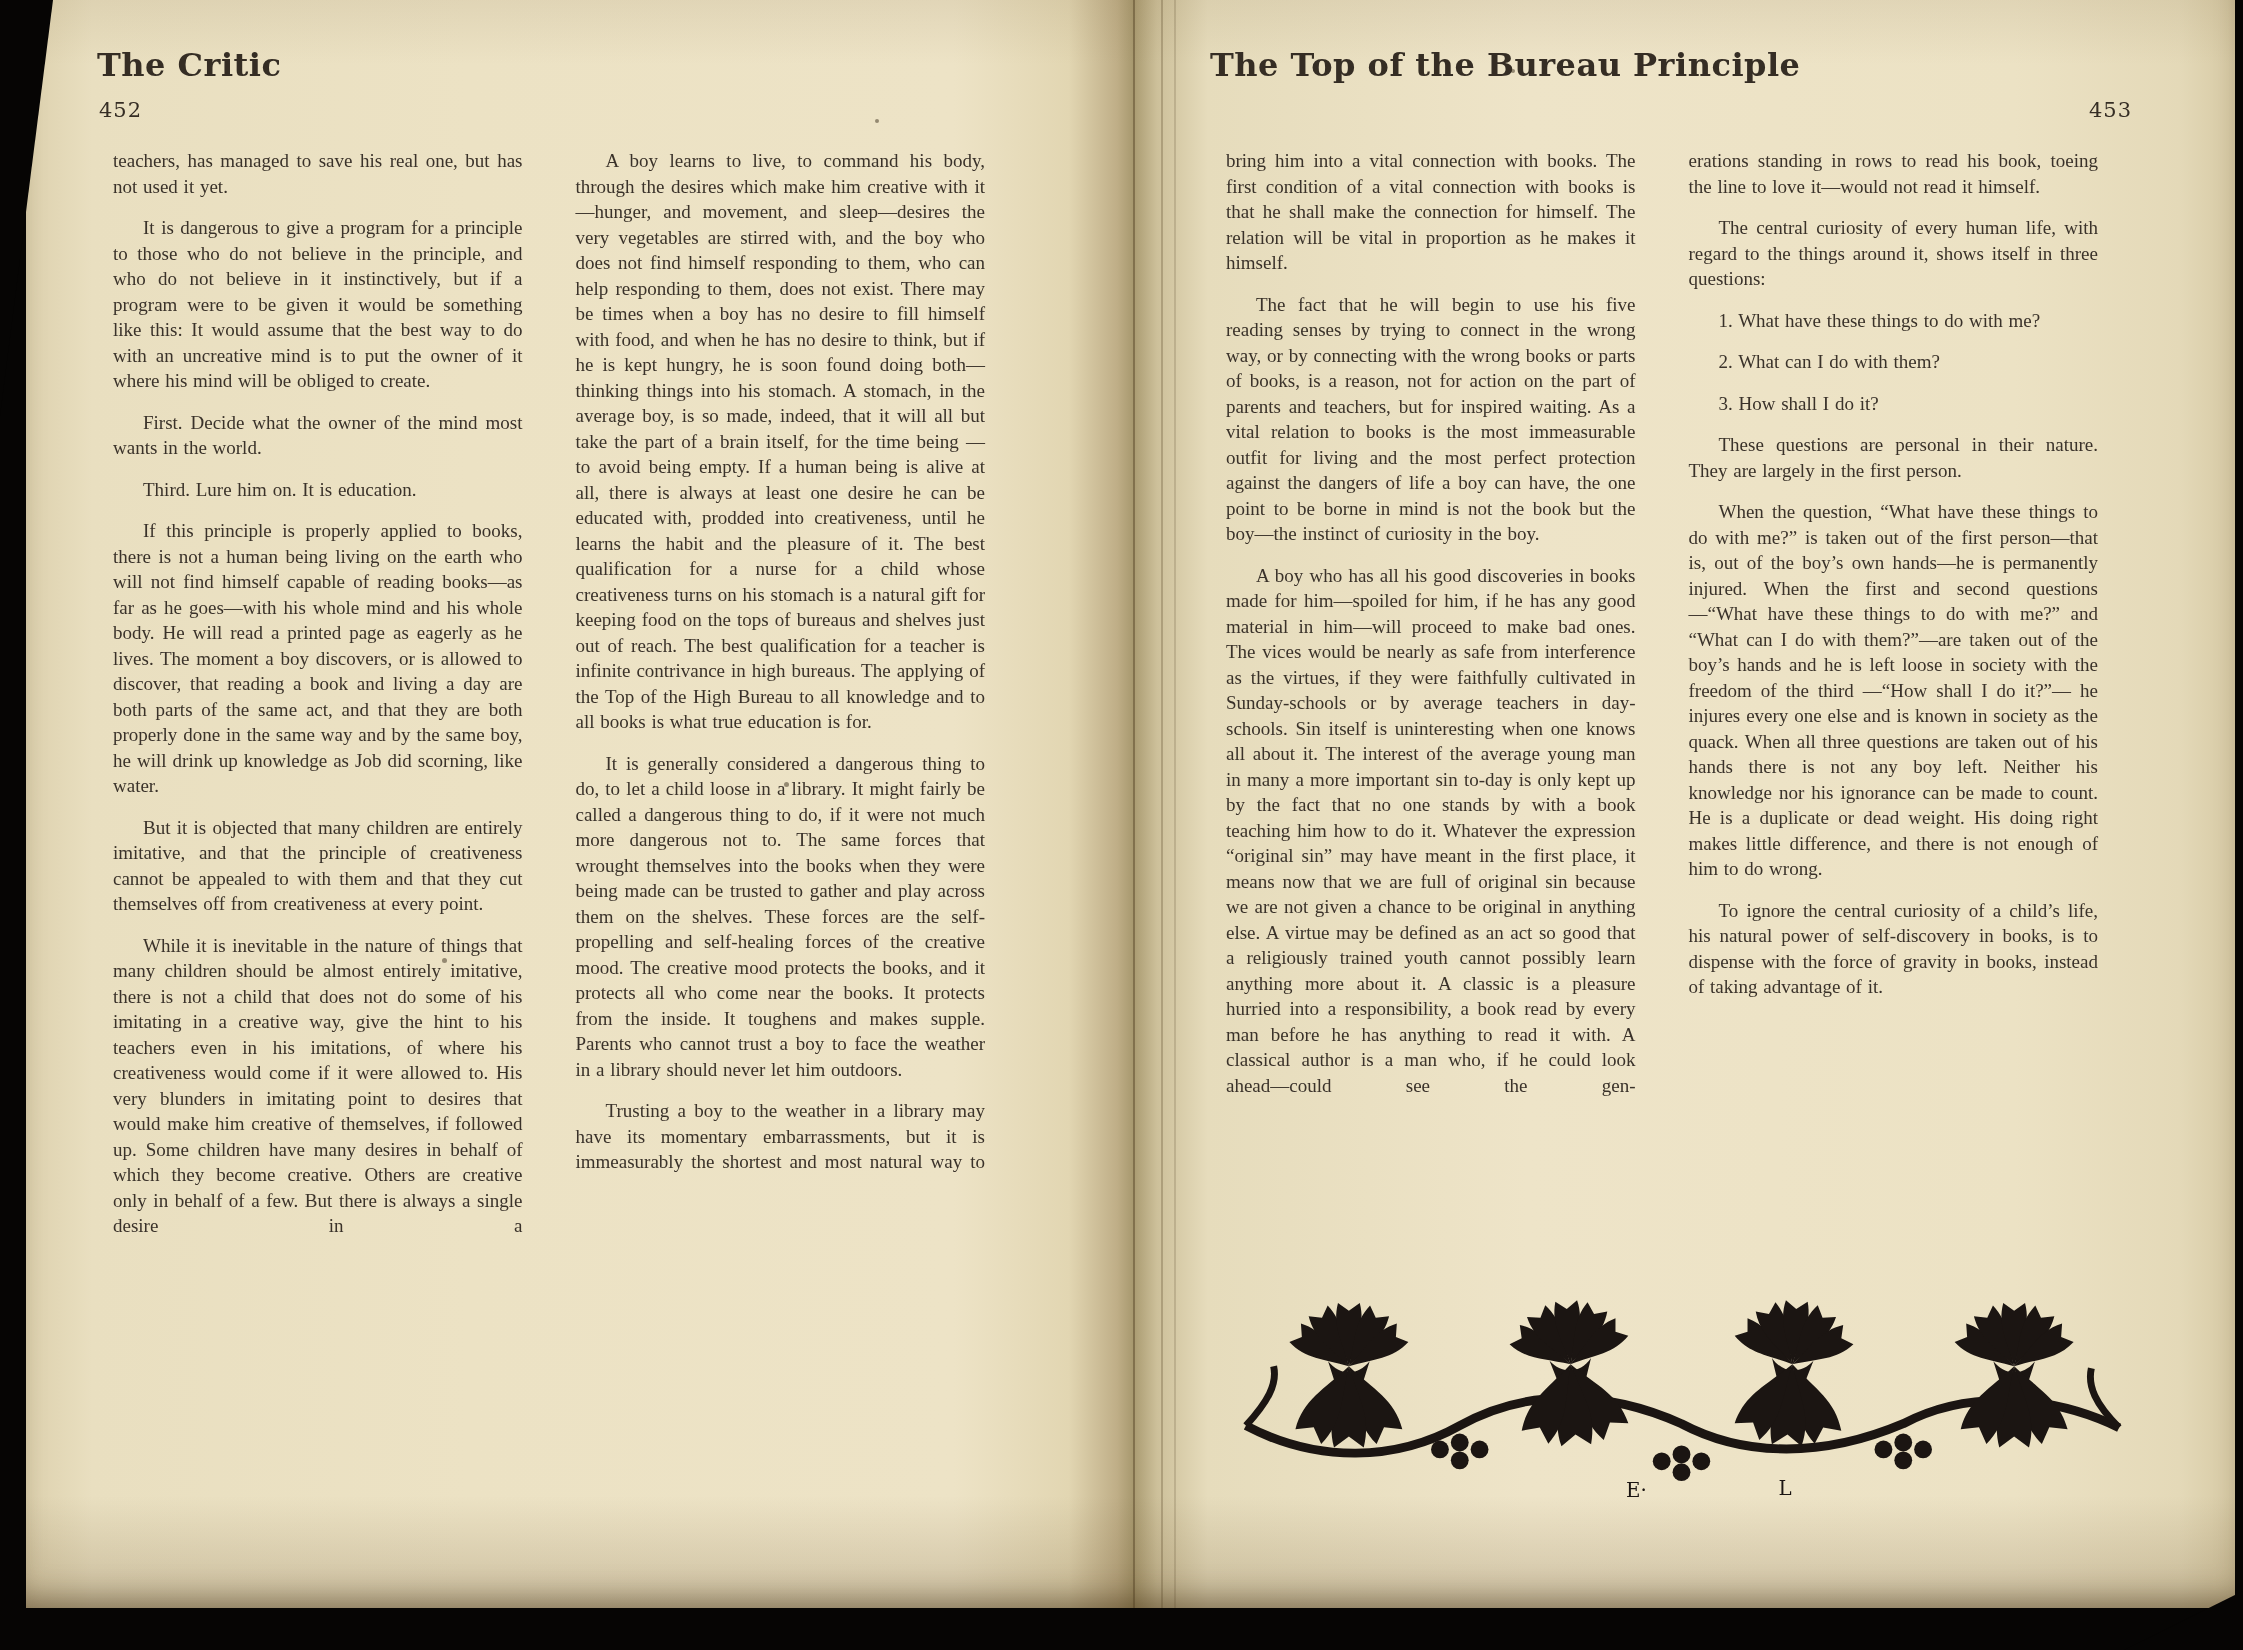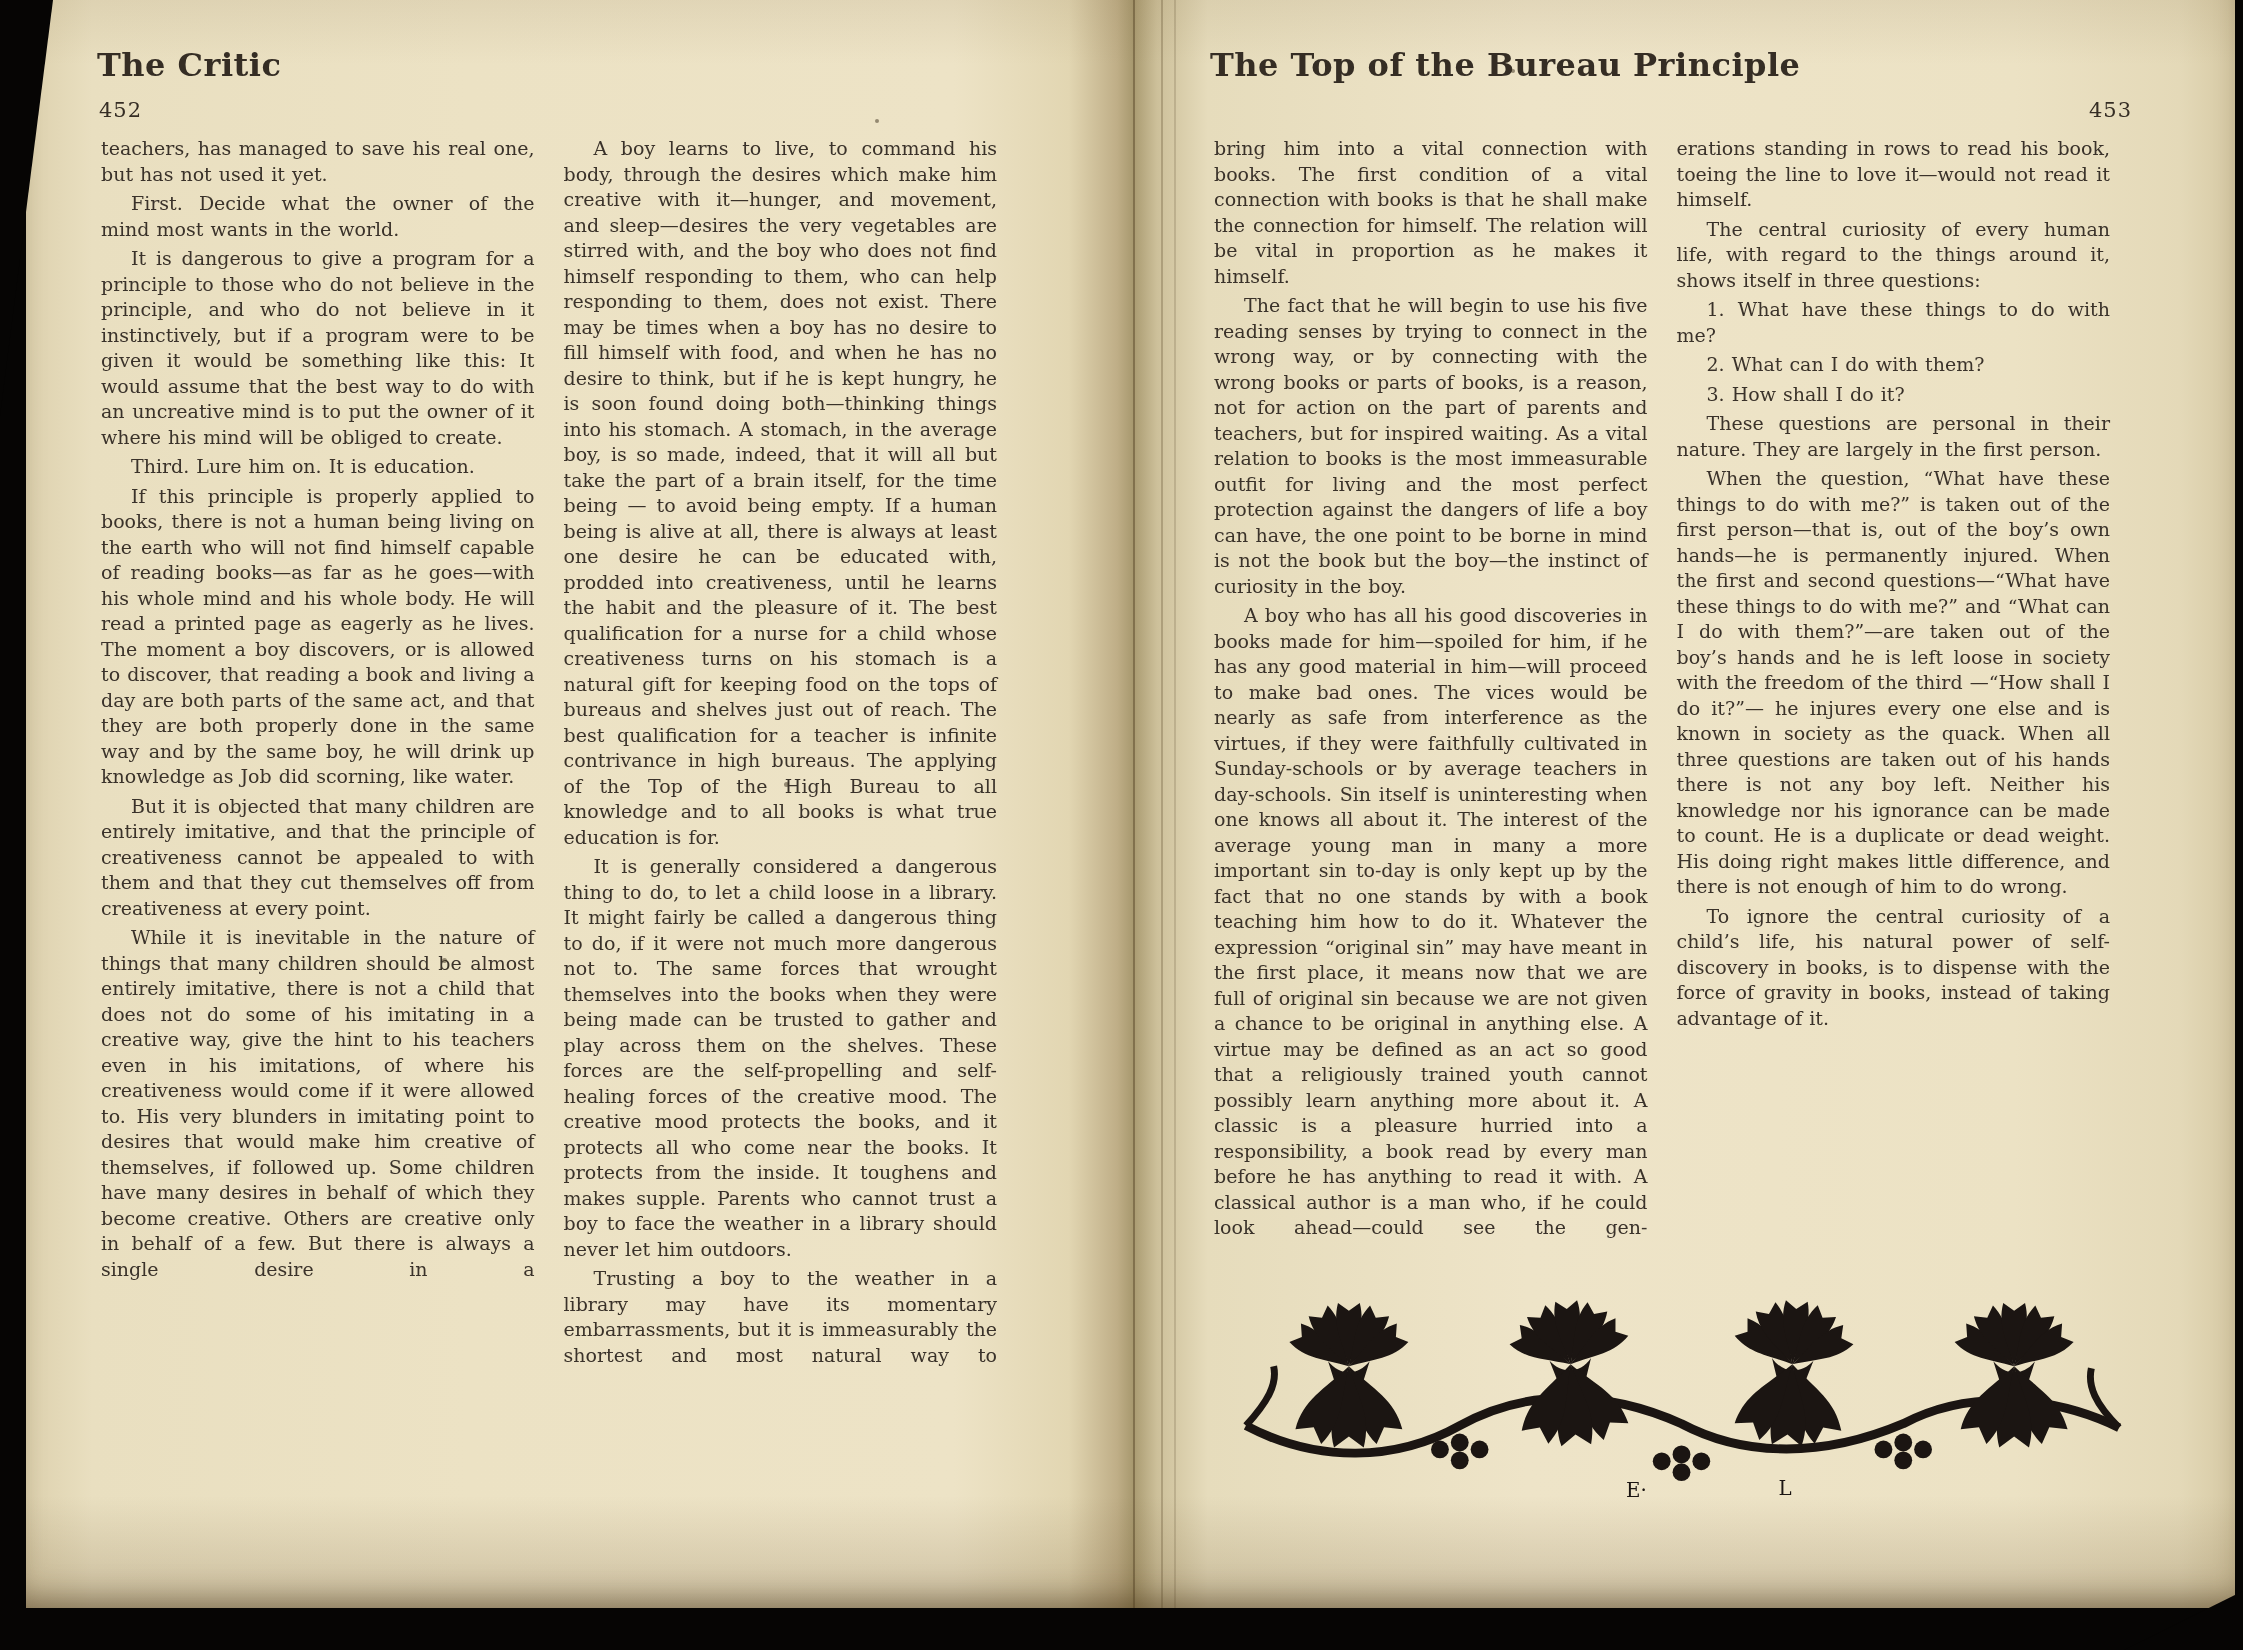--- a/index.html
+++ b/index.html
@@ -21,21 +21,21 @@
   .gutter-line{position:absolute;top:0;bottom:0;width:2px;background:rgba(80,62,34,.45);}
   .page{position:absolute;top:0;height:100%;}
   .page-header{position:absolute;top:46px;left:0;right:0;height:44px;color:#352d24;}
   .running-title{display:block;text-align:left;font-weight:bold;font-size:32px;letter-spacing:0.5px;}
   .page-number{position:absolute;top:6px;font-size:21px;letter-spacing:1px;margin-top:46px;}
   .page-number.pn-left{left:2px;}
   .page-number.pn-right{right:-18px;}
   .cols{position:absolute;top:132px;left:0;right:0;bottom:10px;display:flex;gap:21px;}
   .col{width:442px;height:1467px;overflow:hidden;color:#3a322a;font-size:19px;line-height:25.5px;
        text-rendering:optimizeLegibility;}
-  .col p{margin:4px;text-align:justify;text-indent:30px;word-spacing:1px;}
+  .col p{margin:16px;text-align:justify;text-indent:30px;word-spacing:1px;font-family:Liberation Serif, serif;}
   .col p.first{text-indent:0;}
   .col p.justlast{text-align-last:justify;}
   .ornament{position:absolute;left:28px;top:1275px;width:888px;height:238px;}
   .ornament svg{display:block;width:100%;height:100%;}
   .ink{fill:#1b1512;}
   .speck{position:absolute;border-radius:50%;background:rgba(60,48,30,.5);}
 </style>
 </head>
 <body>
 
@@ -43,22 +43,22 @@
   <div class="paper">
 
     <div class="page" style="left:71px;width:904px;">
       <div class="page-header">
         <span class="page-number pn-left">452</span>
         <span class="running-title">The Critic</span>
       </div>
       <div class="cols">
         <div class="col">
             <p class="first">teachers, has managed to save his real one, but has not used it yet.</p>
+            <p>It is dangerous to give a program for a principle to those who do not believe in the principle, and who do not believe in it instinctively, but if a program were to be given it would be something like this:  It would assume that the best way to do with an uncreative mind is to put the owner of it where his mind will be obliged to create.</p>
             <p>First.  Decide what the owner of the mind most wants in the world.</p>
-            <p>It is dangerous to give a program for a principle to those who do not believe in the principle, and who do not believe in it instinctively, but if a program were to be given it would be something like this:  It would assume that the best way to do with an uncreative mind is to put the owner of it where his mind will be obliged to create.</p>
             <p>Third.  Lure him on.  It is education.</p>
             <p>If this principle is properly applied to books, there is not a human being living on the earth who will not find himself capable of reading books—as far as he goes—with his whole mind and his whole body.  He will read a printed page as eagerly as he lives. The moment a boy discovers, or is allowed to discover, that reading a book and living a day are both parts of the same act, and that they are both properly done in the same way and by the same boy, he will drink up knowledge as Job did scorning, like water.</p>
             <p>But it is objected that many children are entirely imitative, and that the principle of creativeness cannot be appealed to with them and that they cut themselves off from creativeness at every point.</p>
             <p class="justlast">While it is inevitable in the nature of things that many children should be almost entirely imitative, there is not a child that does not do some of his imitating in a creative way, give the hint to his teachers even in his imitations, of where his creativeness would come if it were allowed to.  His very blunders in imitating point to desires that would make him creative of themselves, if followed up.  Some children have many desires in behalf of which they become creative.  Others are creative only in behalf of a few.  But there is always a single desire in a</p>
           </div>
         <div class="col">
             <p>A boy learns to live, to command his body, through the desires which make him creative with it—hunger, and movement, and sleep—desires the very vegetables are stirred with, and the boy who does not find himself responding to them, who can help responding to them, does not exist. There may be times when a boy has no desire to fill himself with food, and when he has no desire to think, but if he is kept hungry, he is soon found doing both—thinking things into his stomach.  A stomach, in the average boy, is so made, indeed, that it will all but take the part of a brain itself, for the time being — to avoid being empty.  If a human being is alive at all, there is always at least one desire he can be educated with, prodded into creativeness, until he learns the habit and the pleasure of it.  The best qualification for a nurse for a child whose creativeness turns on his stomach is a natural gift for keeping food on the tops of bureaus and shelves just out of reach.  The best qualification for a teacher is infinite contrivance in high bureaus.  The applying of the Top of the High Bureau to all knowledge and to all books is what true education is for.</p>
             <p>It is generally considered a dangerous thing to do, to let a child loose in a library.  It might fairly be called a dangerous thing to do, if it were not much more dangerous not to.  The same forces that wrought themselves into the books when they were being made can be trusted to gather and play across them on the shelves.  These forces are the self-propelling and self-healing forces of the creative mood. The creative mood protects the books, and it protects all who come near the books.  It protects from the inside.  It toughens and makes supple.  Parents who cannot trust a boy to face the weather in a library should never let him outdoors.</p>
             <p class="justlast">Trusting a boy to the weather in a library may have its momentary embarrassments, but it is immeasurably the shortest and most natural way to</p>
           </div>

